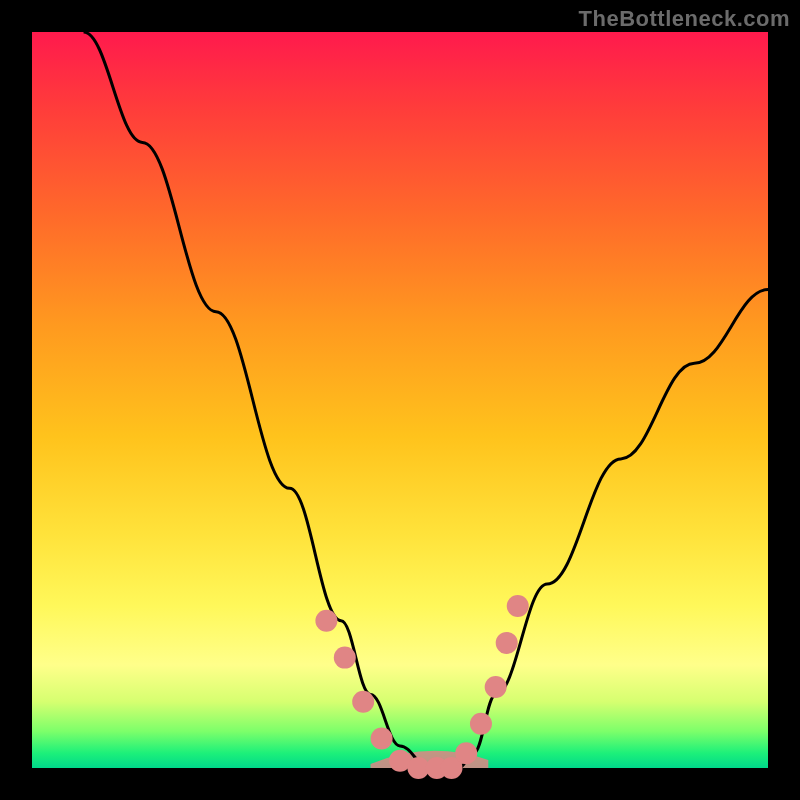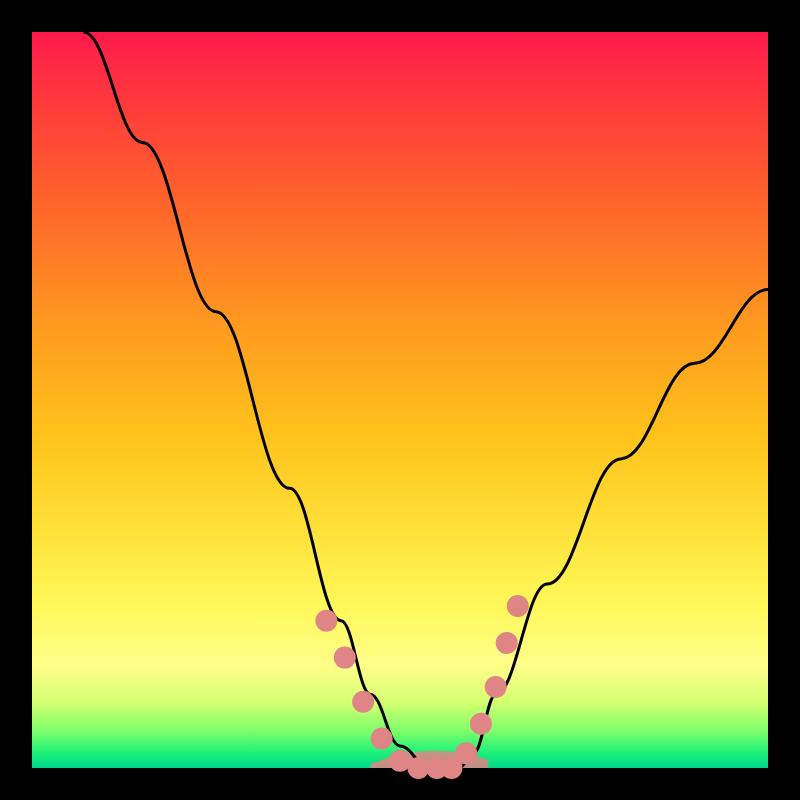--- a/index.html
+++ b/index.html
@@ -56,20 +56,21 @@
     top: 0;
     width: 736px;
     height: 736px;
     overflow: visible;
   }
 </style>
 </head>
 <body>
 
 <div class="frame">
+  <div class="watermark">TheBottleneck.com</div>
   <div class="plot-area">
     <svg class="curve" viewBox="0 0 736 736">
       <g id="valley-fill">
           <path d="M 338.56 736 L 338.56 731.92 Q 397.44 707.92, 456.32 727.92 L 456.32 736 Z" fill="#e08585" opacity="0.85"></path>
         </g>
       <g id="curve-path">
           <path d="M 51.52 0 C 75.072 0, 86.84799999999998 110.39999999999998, 110.39999999999999 110.39999999999998 C 139.84 110.39999999999998, 154.56 279.68, 184 279.68 C 213.44 279.68, 228.15999999999997 456.32, 257.59999999999997 456.32 C 278.20799999999997 456.32, 288.512 588.8, 309.12 588.8 C 320.896 588.8, 326.784 662.4, 338.56 662.4 C 350.336 662.4, 356.224 713.92, 368 713.92 C 379.776 713.92, 385.66400000000004 736, 397.44000000000005 736 C 409.216 736, 415.10400000000004 736, 426.88 736 C 432.768 736, 435.712 721.28, 441.59999999999997 721.28 C 450.43199999999996 721.28, 454.848 662.4, 463.68 662.4 C 484.28799999999995 662.4, 494.592 552, 515.1999999999999 552 C 544.64 552, 559.36 426.88, 588.8000000000001 426.88 C 618.24 426.88, 632.96 331.2, 662.4 331.2 C 691.84 331.2, 706.56 257.59999999999997, 736 257.59999999999997" stroke="#000000" stroke-width="3" fill="none"></path>
         </g>
       <g id="marker-dots">
           <circle cx="294.40000000000003" cy="588.8" r="11" fill="#e08585"></circle>

